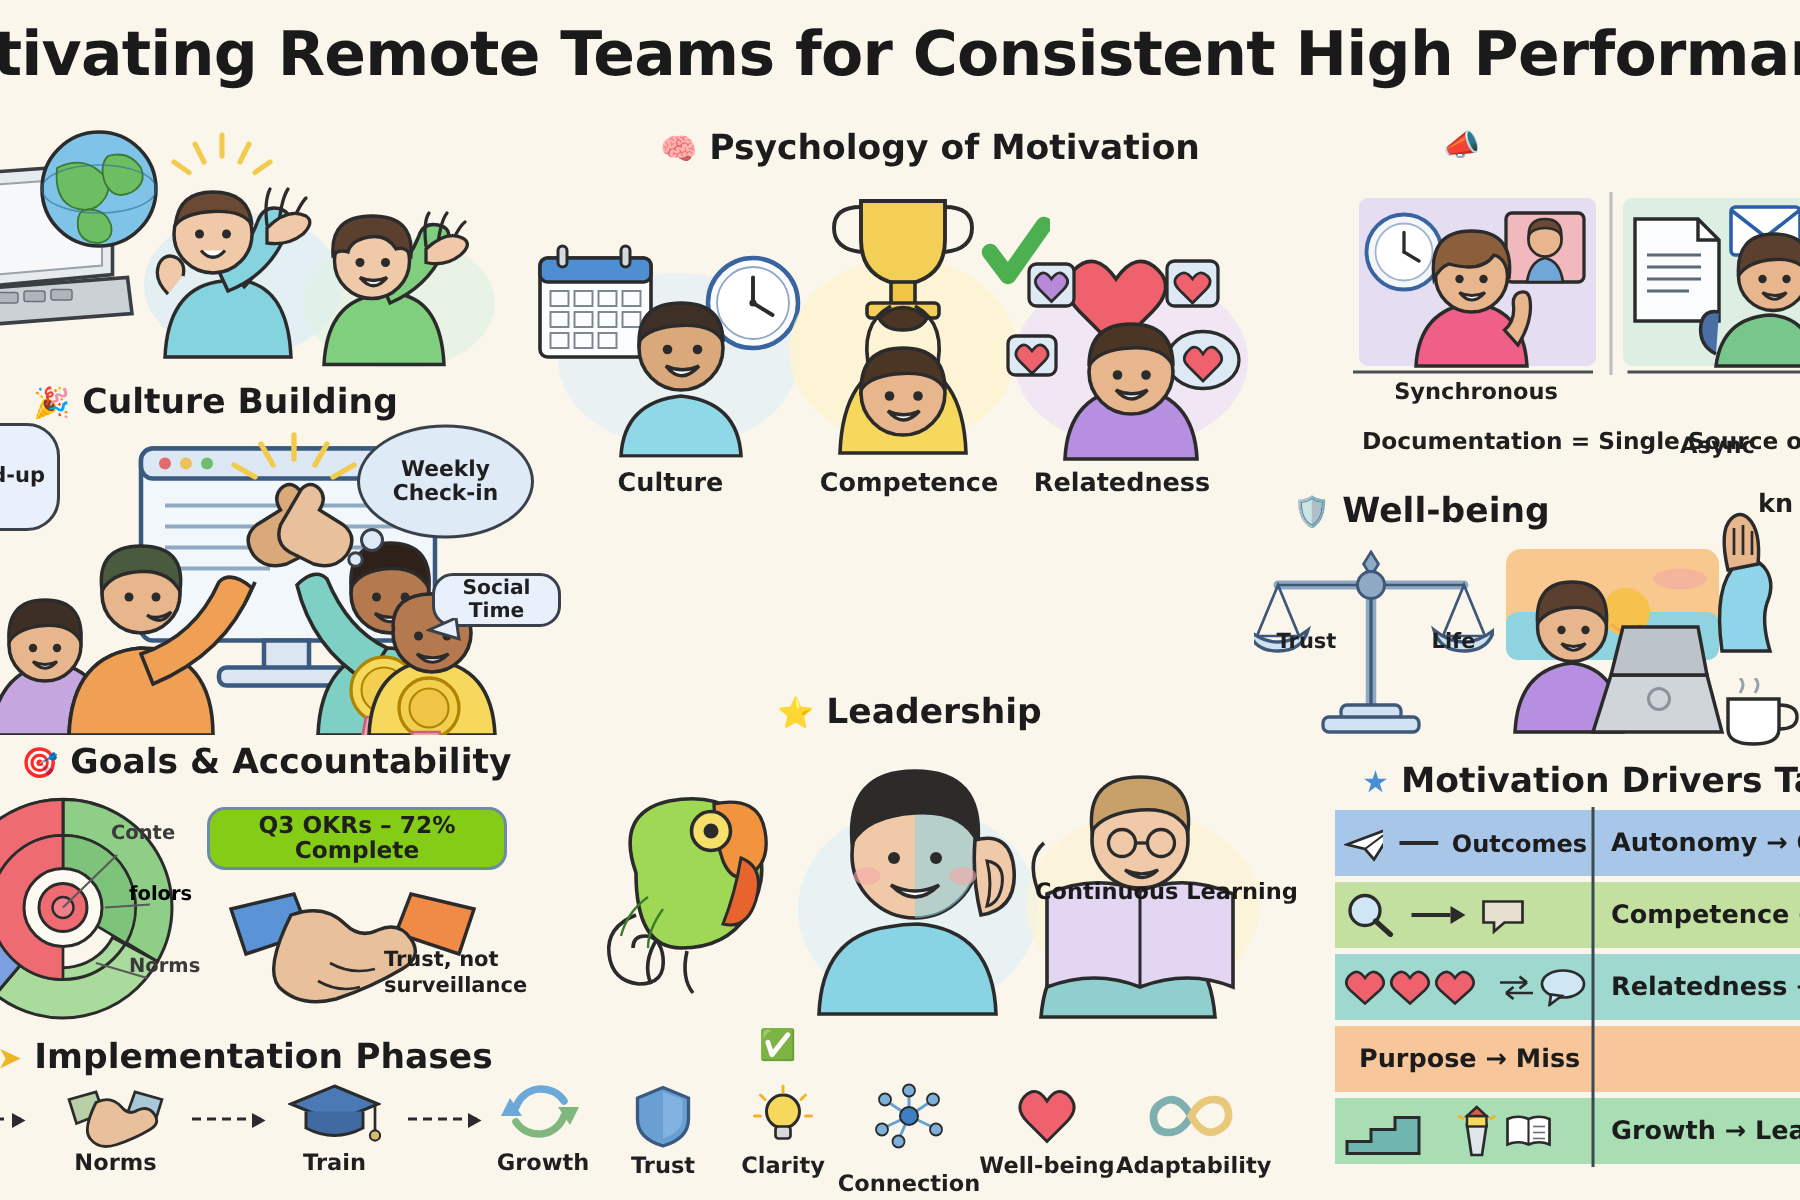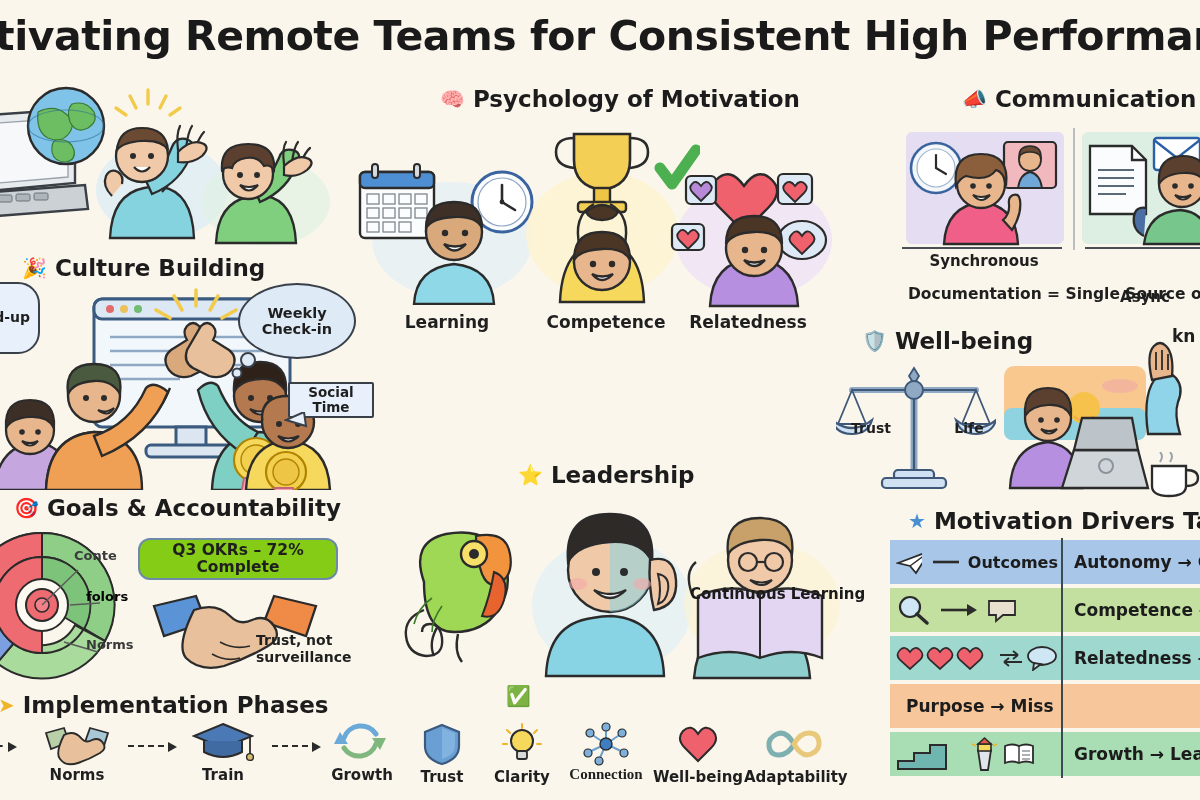--- a/index.html
+++ b/index.html
@@ -226,27 +226,26 @@
 
       <path d="M40 178 q2 -44 44 -48 q42 4 44 48z" fill="#b68fe0" stroke="#2b2b2b" stroke-width="2.4"></path>
       <circle cx="84" cy="120" r="28" fill="#e8b68c" stroke="#2b2b2b" stroke-width="2.4"></circle>
       <path d="M56 116 q0 -28 28 -28 q28 0 28 28 q-6 -13 -28 -12 q-22 1 -28 12z" fill="#4b3626" stroke="#2b2b2b" stroke-width="2.3"></path>
       <circle cx="75" cy="122" r="3.2" fill="#2b2b2b"></circle>
         <circle cx="94" cy="122" r="3.2" fill="#2b2b2b"></circle>
       <path d="M74 132 q10 12 21 0 q-11 5 -21 0z" fill="#fff" stroke="#2b2b2b" stroke-width="2.3"></path>
     </svg>
   </div>
 
-  <div class="cap" style="left:382px; top:312px; width:130px;">Learning</div>
+  <div class="cap" style="left:382px; top:312px; width:130px;">Culture</div>
   <div class="cap" style="left:536px; top:312px; width:140px;">Competence</div>
   <div class="cap" style="left:678px; top:312px; width:140px;">Relatedness</div>
 
   <div class="sec-h" style="left:962px; top:86px;">
     <span class="ico">📣</span>
-    <span>Communication</span>
   </div>
 
   <div>
 
     <svg style="position:absolute;left:900px;top:126px;" width="170" height="130">
       <rect x="6" y="6" width="158" height="112" rx="6" fill="#e5ddf2"></rect>
       <circle cx="36" cy="42" r="25" fill="#f4f7fa" stroke="#3a64a0" stroke-width="2.6"></circle>
       <circle cx="36" cy="42" r="19" fill="#fff" stroke="#9fb4cf" stroke-width="1.2"></circle>
       <line x1="36" y1="42" x2="36" y2="29" stroke="#2b2b2b" stroke-width="2.2" stroke-linecap="round"></line>
       <line x1="36" y1="42" x2="46" y2="48" stroke="#2b2b2b" stroke-width="2.2" stroke-linecap="round"></line>
@@ -387,21 +386,21 @@
     </div>
 
     <div class="bubble cloud" style="left:238px; top:283px; width:118px; height:76px; font-size:14.5px;">
       <span>Weekly Check-in</span>
     </div>
     <svg style="position:absolute;left:228px;top:352px;" width="36" height="30">
       <circle cx="20" cy="8" r="7" fill="#dfeaf7" stroke="#39404a" stroke-width="2"></circle>
       <circle cx="9" cy="21" r="4.5" fill="#dfeaf7" stroke="#39404a" stroke-width="2"></circle>
     </svg>
 
-    <div class="bubble" style="left:288px; top:382px; width:86px; height:36px; font-size:13.5px; border-radius:2px;">
+    <div class="bubble" style="left:288px; top:382px; width:86px; height:36px; font-size:13.5px; border-radius:14px;">
       <span>Social Time</span>
     </div>
     <svg style="position:absolute;left:284px;top:412px;" width="26" height="20">
       <polygon points="20,0 22,14 2,8" fill="#e8f1fb" stroke="#39404a" stroke-width="2"></polygon>
     </svg>
   </div>
 
   <div class="sec-h" style="left:862px; top:328px;">
     <span class="ico">🛡️</span>
     <span>Well-being</span>
@@ -733,21 +732,21 @@
         <circle cx="25" cy="22" r="6" fill="#3d7fc1" stroke="#2b2b2b" stroke-width="1.4"></circle>
         <g fill="#7fb0dc" stroke="#2b2b2b" stroke-width="1.2">
           <circle cx="25" cy="5" r="4"></circle>
             <circle cx="41" cy="11" r="4"></circle>
             <circle cx="43" cy="31" r="4"></circle>
           <circle cx="9" cy="11" r="4"></circle>
             <circle cx="7" cy="31" r="4"></circle>
             <circle cx="18" cy="39" r="4"></circle>
         </g>
       </svg>
-      <div class="cap sm" style="position:relative; left:0; top:0; width:100px;font-family:Liberation Serif, serif;">Connection</div>
+      <div class="cap sm" style="position:relative; left:0; top:14px; width:100px;">Connection</div>
     </div>
 
     <div class="kp-item" style="left:648px; top:722px;">
       <svg width="46" height="44" style="display:block;margin:0 auto;">
         <path d="M23 12 q-7 -11 -15 -3 q-7 8 2 17 l13 13 l13 -13 q9 -9 2 -17 q-8 -8 -15 3z" fill="#f0616e" stroke="#2b2b2b" stroke-width="2"></path>
       </svg>
       <div class="cap sm" style="position:relative; left:0; top:2px; width:100px;">Well-being</div>
     </div>
 
     <div class="kp-item" style="left:744px; top:722px;">

